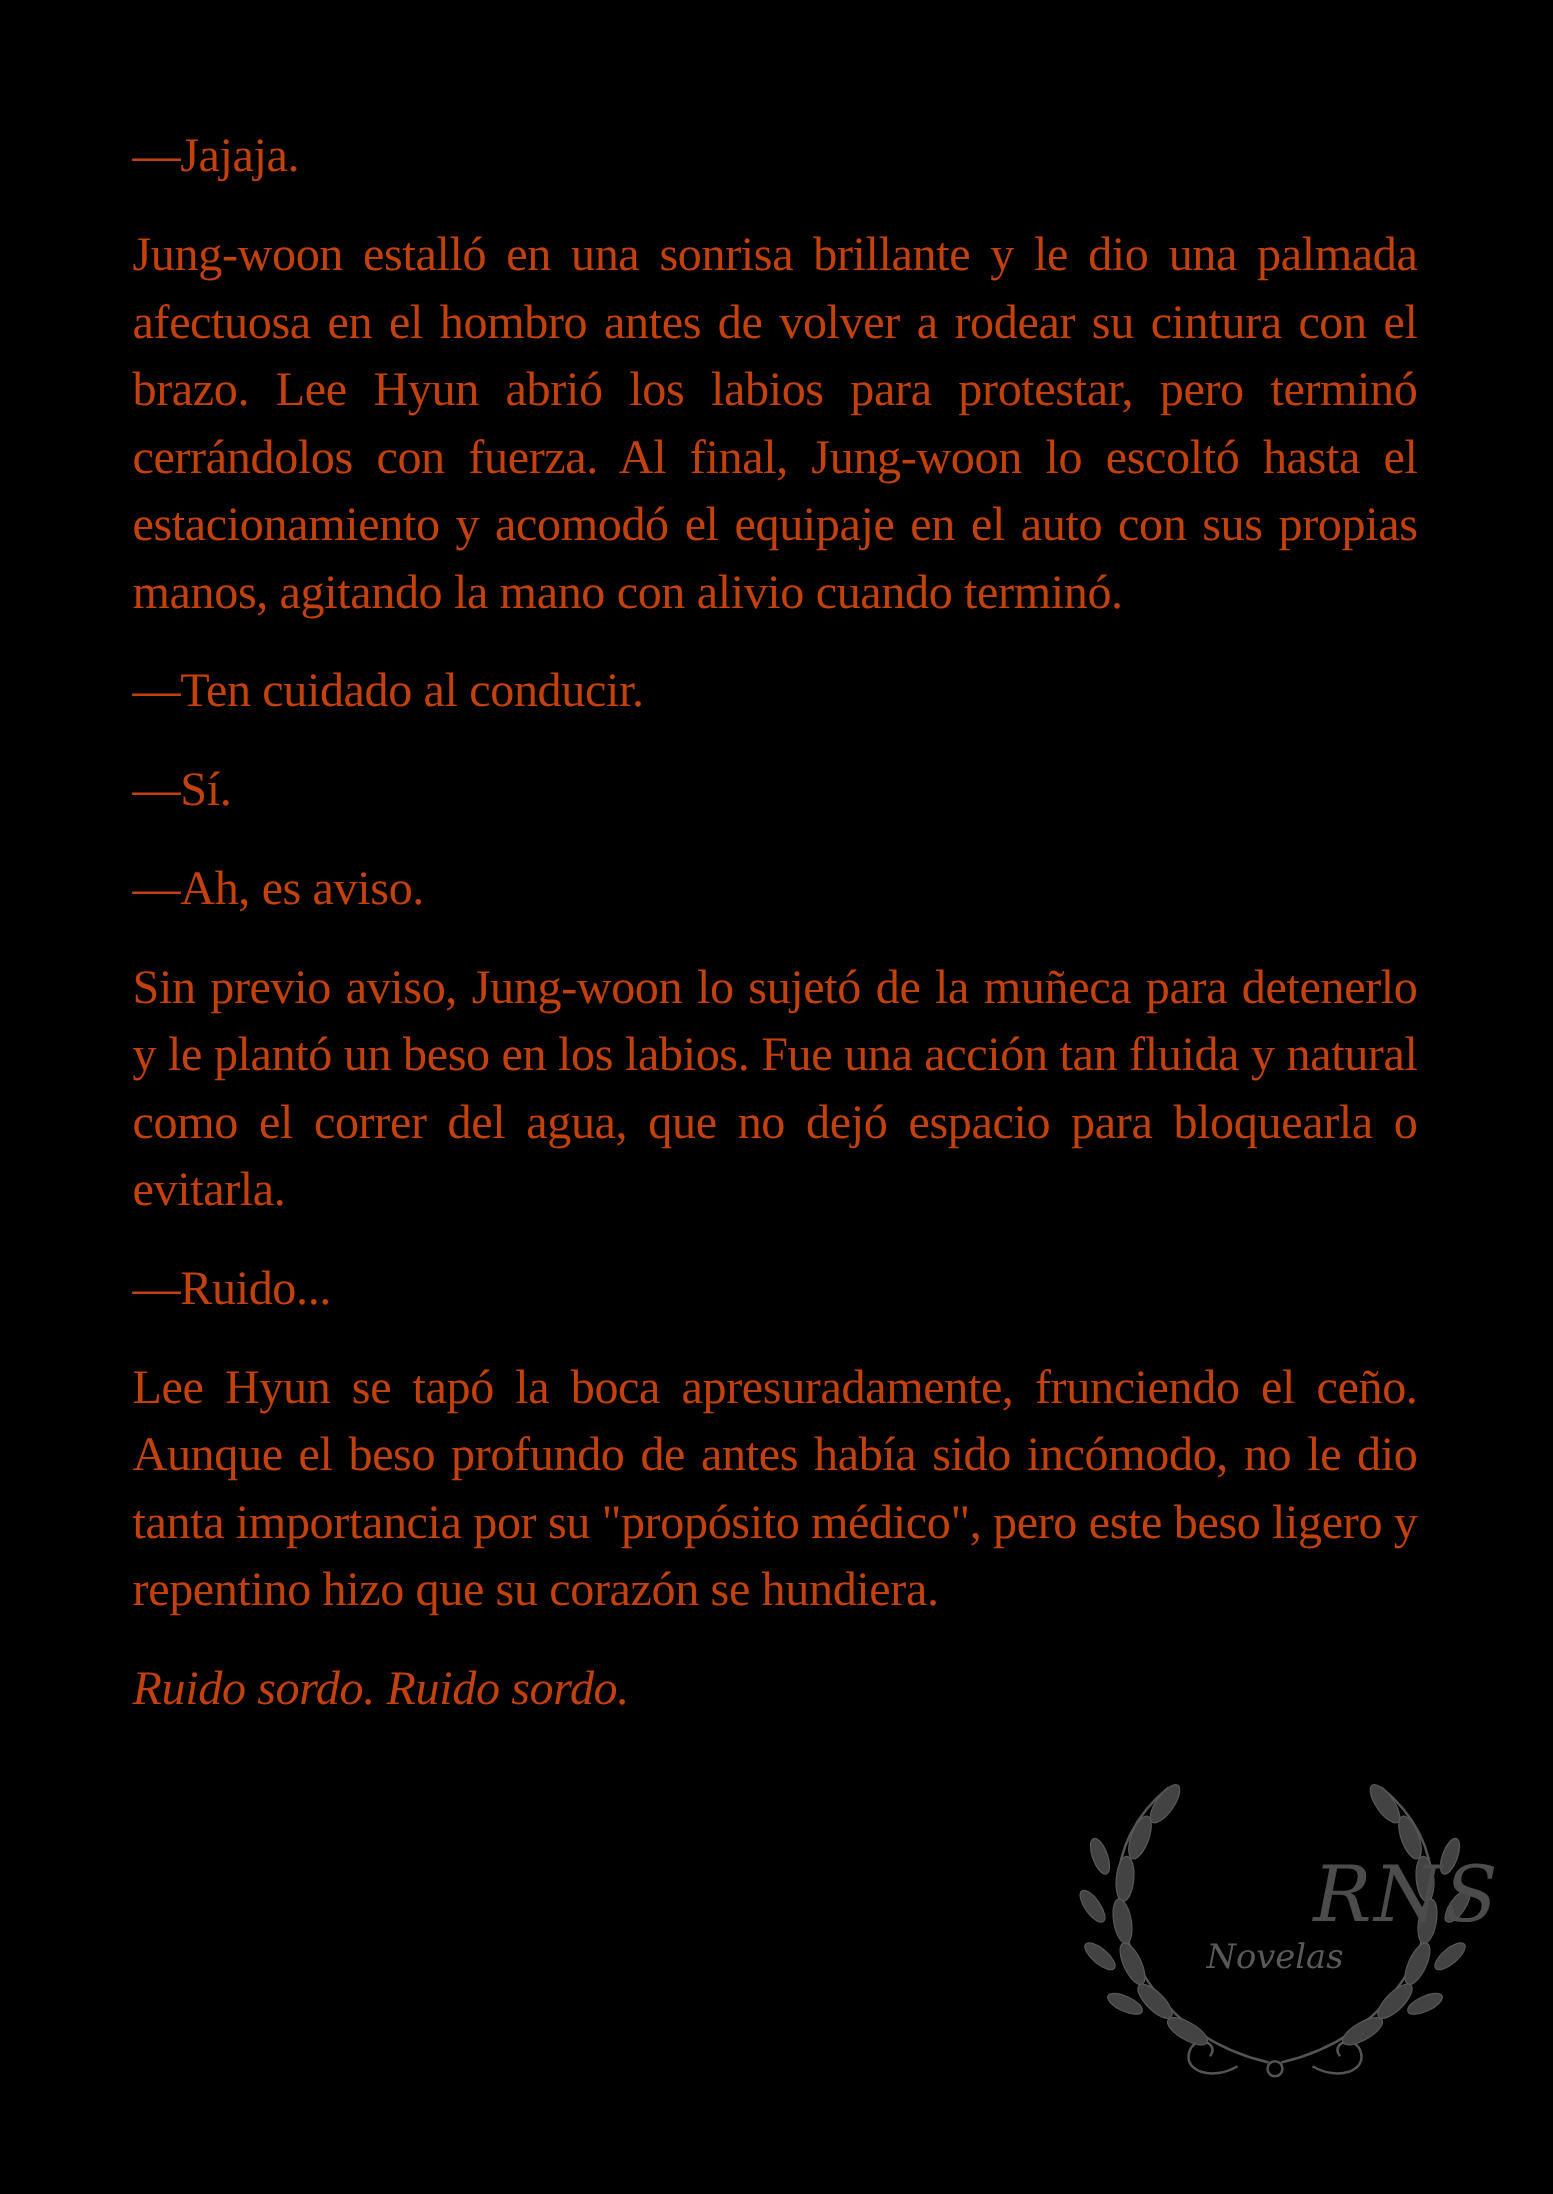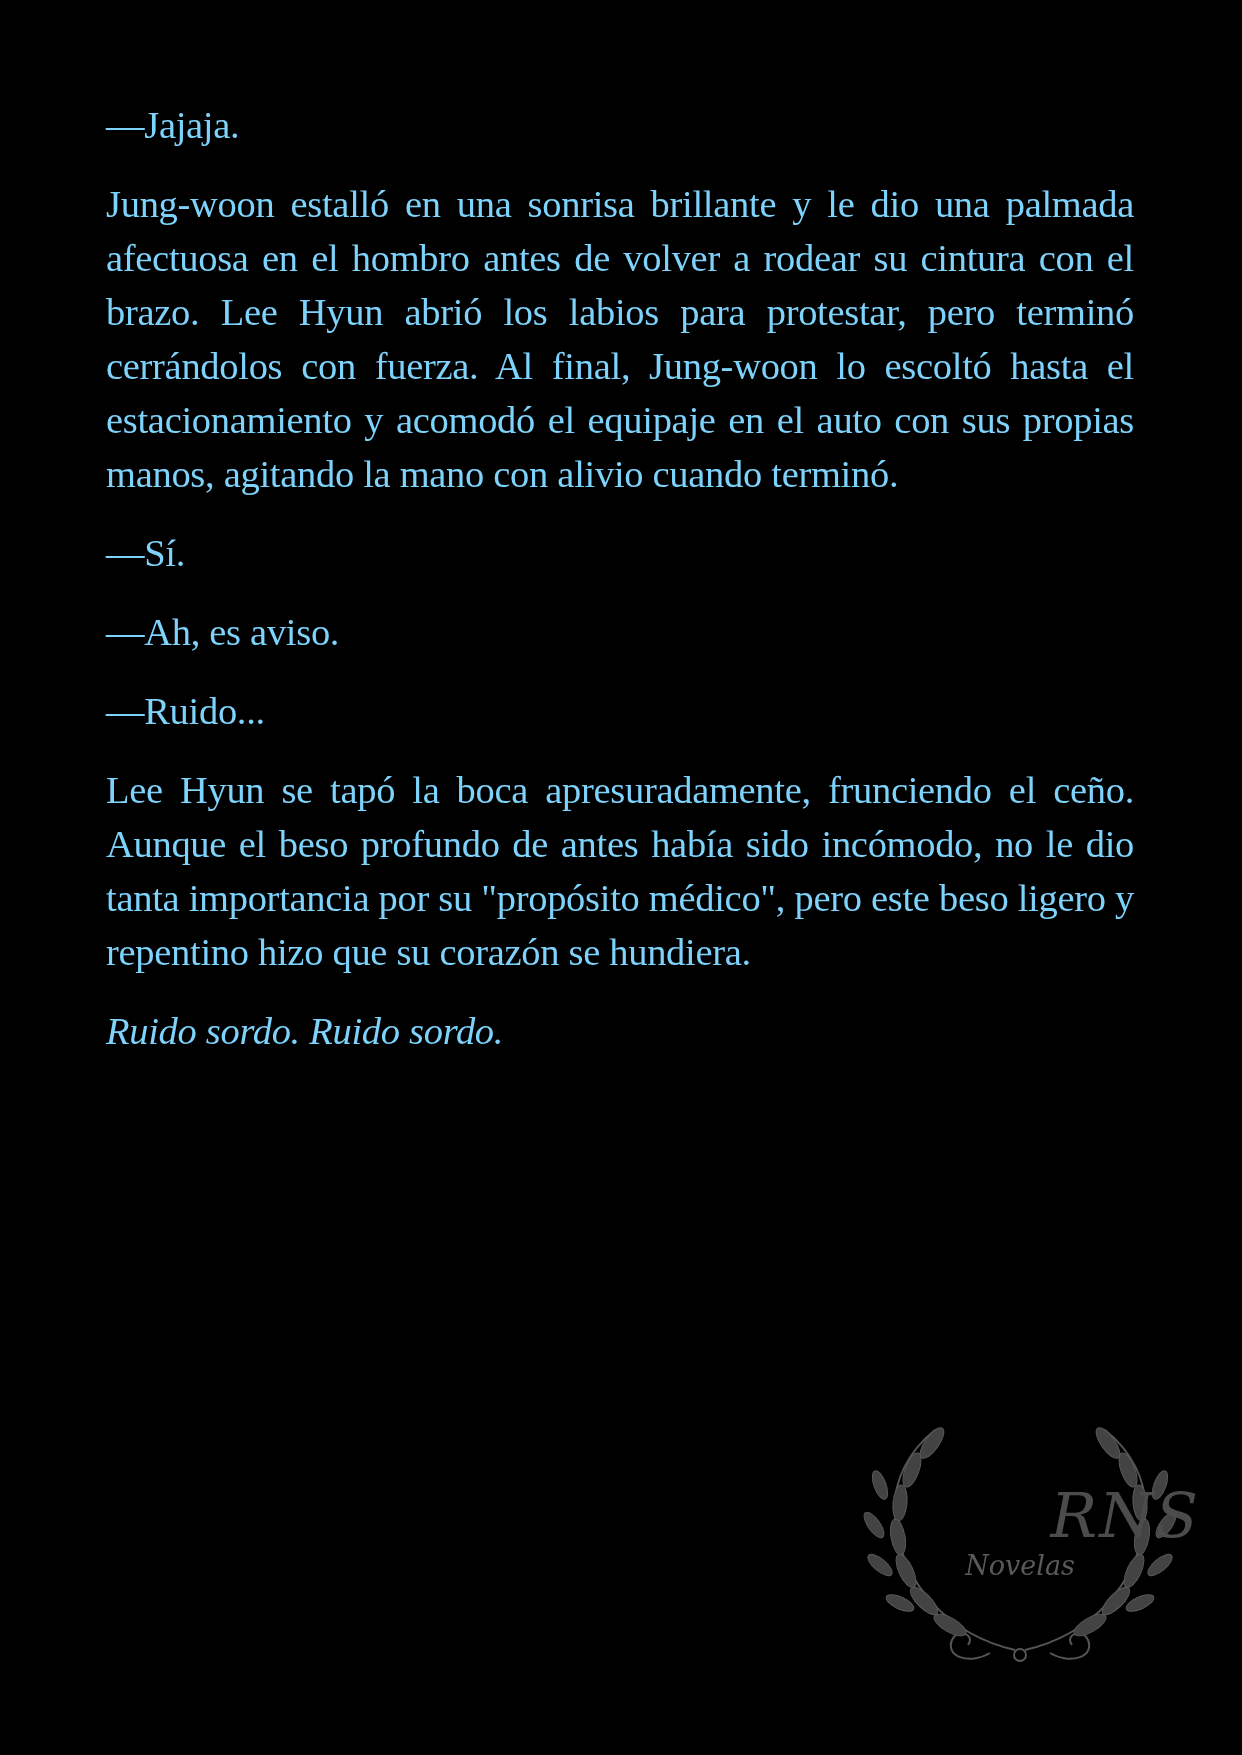--- a/index.html
+++ b/index.html
@@ -11,21 +11,21 @@
       width: 1242px;
       height: 1755px;
       position: relative;
       overflow: hidden;
     }
     .page {
       position: absolute;
       left: 106px;
       top: 98px;
       width: 1028px;
-      color: #7dd3fc;
+      color: #c2410c;
       font-family: "Liberation Serif", "DejaVu Serif", serif;
       font-size: 38.5px;
       line-height: 54px;
       letter-spacing: -0.3px;
     }
     .para {
       margin: 0 0 25px 0;
       text-align: justify;
       text-align-last: left;
     }
@@ -75,22 +75,24 @@
       line-height: 30px;
       color: #a3a3a3;
     }
   </style>
 </head>
 <body>
 
 <div class="page">
   <p class="para dialogue">—Jajaja.</p>
   <p class="para">Jung-woon estalló en una sonrisa brillante y le dio una palmada afectuosa en el hombro antes de volver a rodear su cintura con el brazo. Lee Hyun abrió los labios para protestar, pero terminó cerrándolos con fuerza. Al final, Jung-woon lo escoltó hasta el estacionamiento y acomodó el equipaje en el auto con sus propias manos, agitando la mano con alivio cuando terminó.</p>
+  <p class="para dialogue">—Ten cuidado al conducir.</p>
   <p class="para dialogue">—Sí.</p>
   <p class="para dialogue">—Ah, es aviso.</p>
+  <p class="para">Sin previo aviso, Jung-woon lo sujetó de la muñeca para detenerlo y le plantó un beso en los labios. Fue una acción tan fluida y natural como el correr del agua, que no dejó espacio para bloquearla o evitarla.</p>
   <p class="para dialogue">—Ruido...</p>
   <p class="para">Lee Hyun se tapó la boca apresuradamente, frunciendo el ceño. Aunque el beso profundo de antes había sido incómodo, no le dio tanta importancia por su "propósito médico", pero este beso ligero y repentino hizo que su corazón se hundiera.</p>
   <p class="para italic">Ruido sordo. Ruido sordo.</p>
 </div>
 
 <div class="watermark">
   <span>
     <svg viewBox="0 0 360 250" xmlns="http://www.w3.org/2000/svg">
       <g fill="none" stroke="#9a9a9a" stroke-width="2">
 

